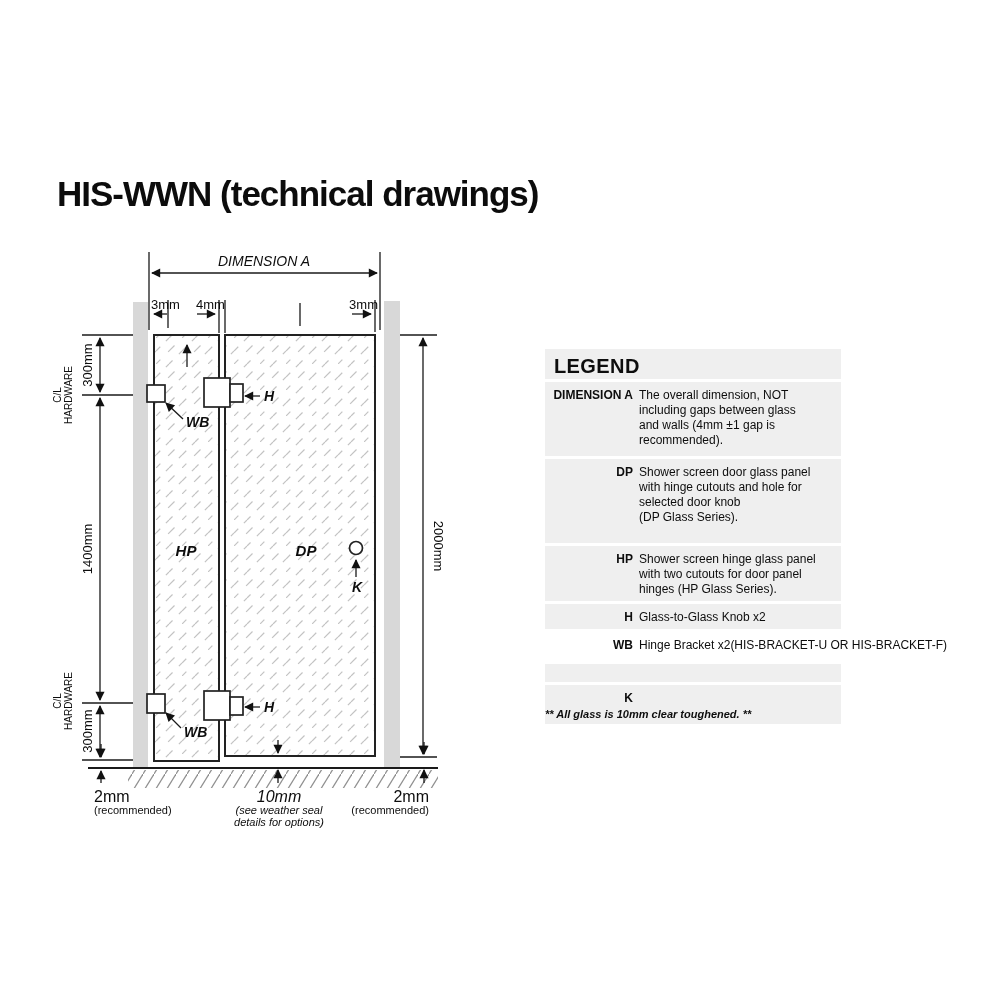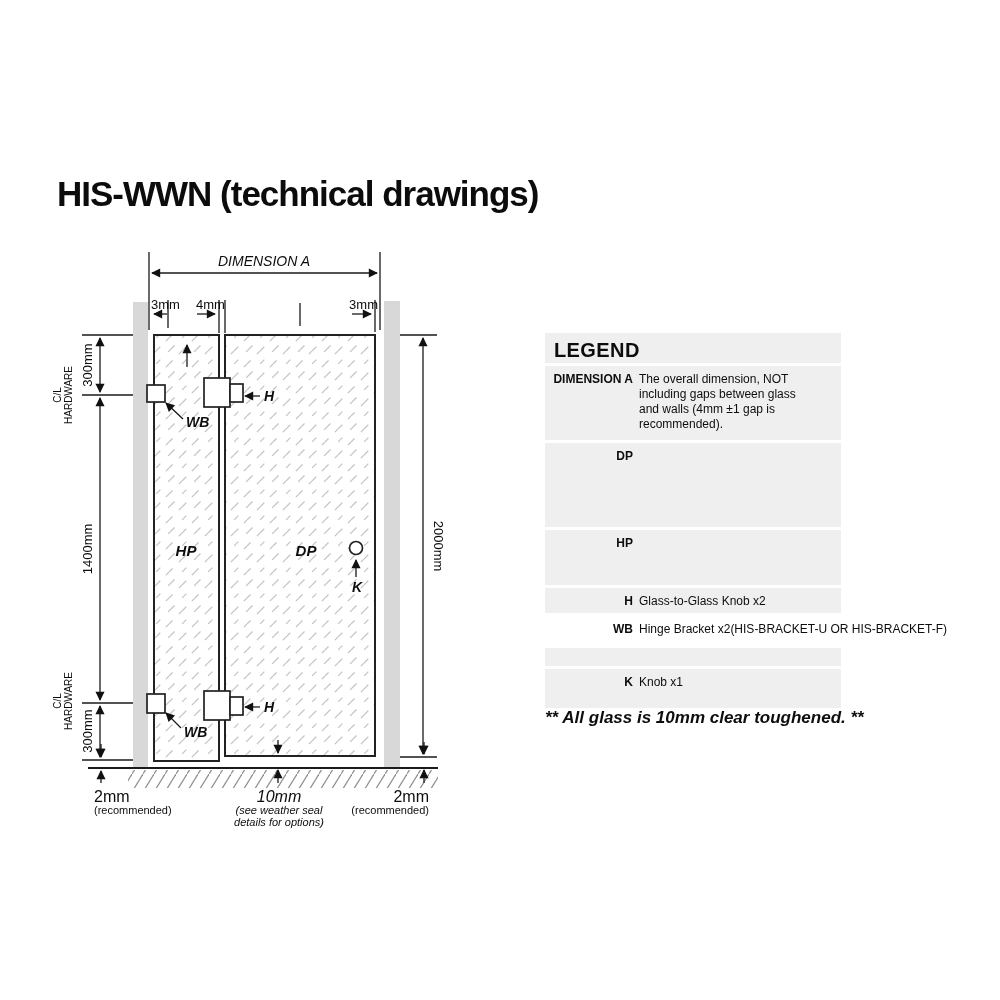--- a/index.html
+++ b/index.html
@@ -25,21 +25,21 @@
   .t-dim{font-size:13px;}
   .t-dima{font-size:14px;font-style:italic;}
   .t-cl{font-size:10px;}
   .t-big{font-size:16px;}
   .t-big-i{font-size:16px;font-style:italic;}
   .t-sm{font-size:11px;}
   .t-sm-i{font-size:11px;font-style:italic;}
   .t-lab{font-size:14px;font-weight:700;font-style:italic;}
   .t-lab-lg{font-size:15px;font-weight:700;font-style:italic;}
 
-  .legend{position:absolute;left:545px;top:333px;width:296px;}
+  .legend{position:absolute;left:545px;top:349px;width:296px;}
   .legend-header{
     background:var(--legend-bg);height:30px;box-sizing:border-box;
     font-size:20px;font-weight:700;padding:6px 0 0 9px;margin-bottom:3px;letter-spacing:.4px;
   }
   .legend-row{
     background:var(--legend-bg);display:flex;margin-bottom:3px;
     padding-top:6px;box-sizing:border-box;
   }
   .legend-key{width:88px;flex:none;text-align:right;font-weight:700;font-size:12px;line-height:15px;}
   .legend-desc{margin-left:6px;font-size:12px;line-height:15px;white-space:pre-line;width:190px;}
@@ -48,21 +48,21 @@
   .legend-row.empty{padding:0;}
   .legend-rows .legend-row:nth-child(1){min-height:74px;}
   .legend-rows .legend-row:nth-child(2){min-height:84px;}
   .legend-rows .legend-row:nth-child(3){min-height:55px;}
   .legend-rows .legend-row:nth-child(4){min-height:25px;}
   .legend-rows .legend-row:nth-child(5){min-height:29px;}
   .legend-rows .legend-row:nth-child(6){min-height:18px;}
   .legend-rows .legend-row:nth-child(7){min-height:39px;}
   .legend-foot{
     position:absolute;left:545px;top:708px;width:296px;text-align:left;
-    font-size:17px;font-style:italic;font-weight:700;white-space:nowrap;
+    font-size:11px;font-style:italic;font-weight:700;white-space:nowrap;
   }
 </style>
 </head>
 <body style="--wall: #d8d8d8; --legend-bg: #efefef; --glass-hatch: #c3c3c3; --floor-hatch: #8f8f8f; --line: #1a1a1a;">
 
 <div class="title">HIS-WWN (technical drawings)</div>
 
 <svg width="500" height="840" viewBox="0 0 500 840">
   <defs>
     <marker id="ah" viewBox="0 0 10 10" refX="9" refY="5" markerWidth="9" markerHeight="7" orient="auto-start-reverse">
@@ -186,35 +186,41 @@
   <div class="legend-rows">
       <div class="legend-row">
         <div class="legend-key">DIMENSION A</div>
         <div class="legend-desc">The overall dimension, NOT
 including gaps between glass
 and walls (4mm ±1 gap is
 recommended).</div>
       </div>
       <div class="legend-row">
         <div class="legend-key">DP</div>
+        <div class="legend-desc">Shower screen door glass panel
+with hinge cutouts and hole for
+selected door knob
+(DP Glass Series).</div>
       </div>
       <div class="legend-row">
         <div class="legend-key">HP</div>
+        <div class="legend-desc">Shower screen hinge glass panel
+with two cutouts for door panel
+hinges (HP Glass Series).</div>
       </div>
       <div class="legend-row">
         <div class="legend-key">H</div>
         <div class="legend-desc">Glass-to-Glass Knob x2</div>
       </div>
       <div class="legend-row white">
         <div class="legend-key">WB</div>
         <div class="legend-desc">Hinge Bracket x2(HIS-BRACKET-U OR HIS-BRACKET-F)</div>
       </div>
       <div class="legend-row empty">
         <div class="legend-key"></div>
         <div class="legend-desc"></div>
       </div>
       <div class="legend-row">
         <div class="legend-key">K</div>
-        <div class="legend-desc">Knob x1</div>
       </div>
     </div>
 </div>
 <div class="legend-foot">** All glass is 10mm clear toughened. **</div>
 
 </body></html>

